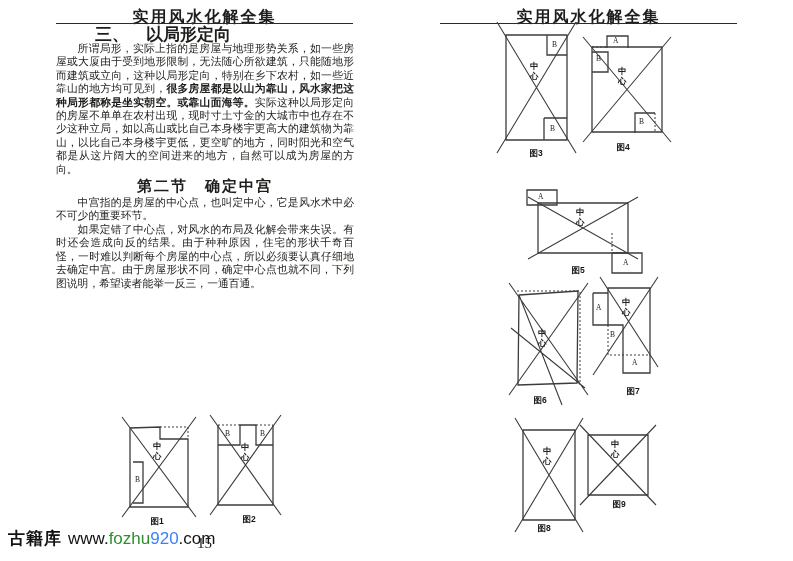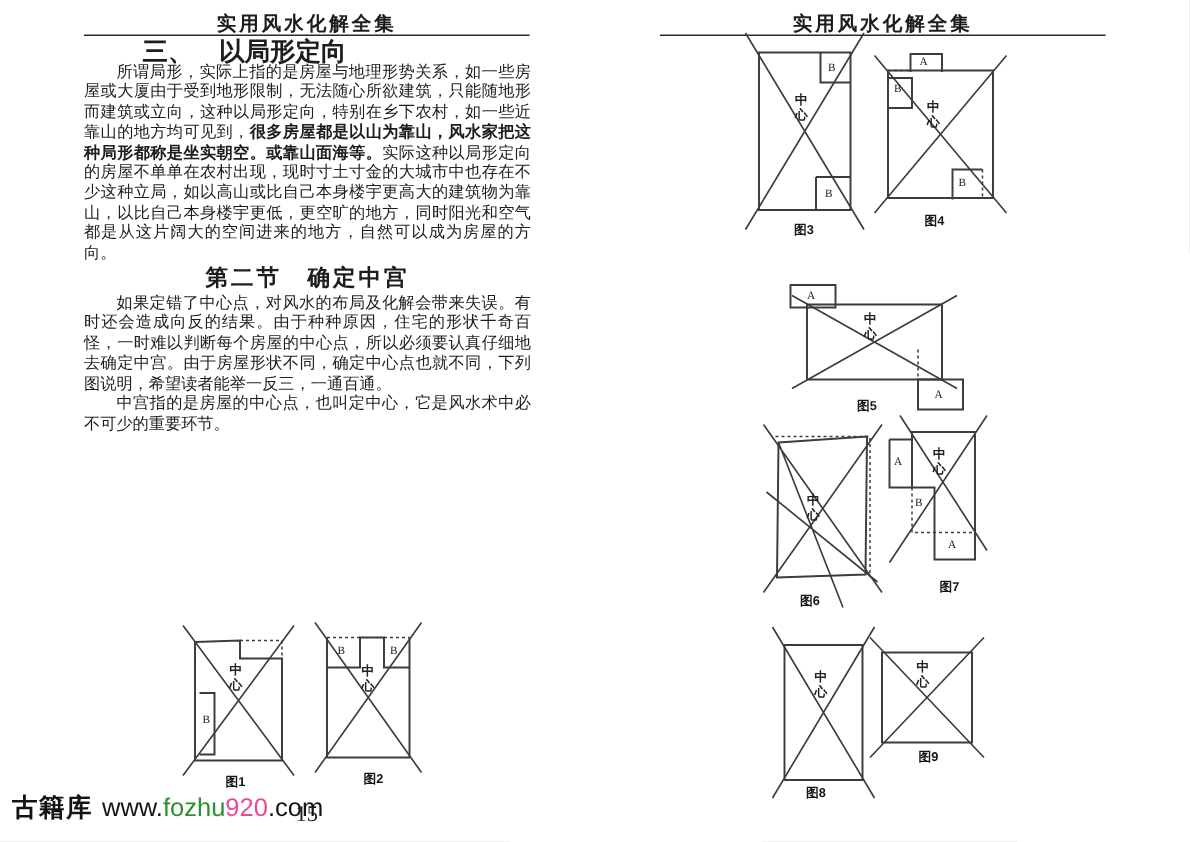--- a/index.html
+++ b/index.html
@@ -1,21 +1,21 @@
 <!DOCTYPE html>
 <html><head>
 <meta charset="utf-8">
 <style>
   html,body{margin:0;padding:0;background:#e8e8e8;}
   .screen{position:relative;width:793px;height:561px;background:#ffffff;overflow:hidden;
           font-family:"Liberation Serif",serif;color:#1d1d1b;}
   .page{position:absolute;top:0;height:561px;}
   .page-left{left:0;width:400px;}
   .page-right{left:400px;width:393px;}
-  .running-head{position:absolute;text-align:center;font-weight:bold;font-size:13px;
+  .running-head{position:absolute;text-align:center;font-weight:bold;font-size:16px;
                 letter-spacing:2px;font-family:"Liberation Serif",serif;}
   .head-rule{position:absolute;border-top:1.6px solid #2a2a28;height:0;}
   .text-col{position:absolute;left:56px;top:28px;width:298px;font-size:10.8px;line-height:13.4px;
             text-align:justify;text-align-last:left;}
   .text-col p{margin:0;}
   .indent{text-indent:2em;}
   .h3{font-weight:bold;font-family:"Liberation Sans",sans-serif;font-size:17px;
       padding-left:39px;margin:1px 0 1px 0;line-height:14px;}
   .h2{font-weight:bold;font-family:"Liberation Sans",sans-serif;font-size:15px;text-align:center;
       text-align-last:center;letter-spacing:2px;margin:7px 0 7px 0;line-height:20px;}
@@ -29,37 +29,37 @@
   .center-label{position:absolute;width:11px;font:bold 8.5px/9.5px "Liberation Sans",sans-serif;
                 word-break:break-all;color:#222;}
   .room-label{position:absolute;font:7.5px/8px "Liberation Serif",serif;color:#222;}
   .fig-caption{position:absolute;width:30px;text-align:center;
                font:bold 8.5px/10px "Liberation Sans",sans-serif;color:#161616;}
   .page-num{position:absolute;font-size:15px;font-family:"Liberation Serif",serif;color:#222;}
   .watermark{position:absolute;left:8px;top:527px;white-space:nowrap;
              font-family:"Liberation Sans",sans-serif;font-size:17px;color:#131313;}
   .wm-lib{font-weight:bold;letter-spacing:1px;margin-right:6px;}
   .wm-green{color:#2f8f2f;}
-  .wm-red{color:#ec4899;}
+  .wm-red{color:#3b82f6;}
 </style>
 </head>
 <body>
 
 <div class="screen">
 
   <div class="page page-left">
     <div class="running-head" style="left:56px;top:7px;width:297px;">实用风水化解全集</div>
     <div class="head-rule" style="left:56px;top:23px;width:297px;"></div>
 
     <div class="text-col">
       <p class="h3">三、　以局形定向</p>
       <p class="indent"><span>所谓局形，实际上指的是房屋与地理形势关系，如一些房屋或大厦由于受到地形限制，无法随心所欲建筑，只能随地形而建筑或立向，这种以局形定向，特别在乡下农村，如一些近靠山的地方均可见到，</span><span class="bold-seg">很多房屋都是以山为靠山，风水家把这种局形都称是坐实朝空。或靠山面海等。</span><span>实际这种以局形定向的房屋不单单在农村出现，现时寸土寸金的大城市中也存在不少这种立局，如以高山或比自己本身楼宇更高大的建筑物为靠山，以比自己本身楼宇更低，更空旷的地方，同时阳光和空气都是从这片阔大的空间进来的地方，自然可以成为房屋的方向。</span></p>
       <p class="h2">第二节　确定中宫</p>
+      <p class="indent">中宫指的是房屋的中心点，也叫定中心，它是风水术中必不可少的重要环节。</p>
       <p class="indent">如果定错了中心点，对风水的布局及化解会带来失误。有时还会造成向反的结果。由于种种原因，住宅的形状千奇百怪，一时难以判断每个房屋的中心点，所以必须要认真仔细地去确定中宫。由于房屋形状不同，确定中心点也就不同，下列图说明，希望读者能举一反三，一通百通。</p>
-      <p class="indent">中宫指的是房屋的中心点，也叫定中心，它是风水术中必不可少的重要环节。</p>
     </div>
 
     <div class="figure" style="left:100px;top:413px;width:115px;height:115px;">
       <svg width="115" height="115" viewBox="0 0 115 115">
         <path class="outline" d="M30,15 L60,14 L60,26 L88,26 L88,94 L30,94 Z"></path>
         <path class="dot" d="M60,14 L88,14 L88,26"></path>
         <path class="outline" d="M33,49 L43,49 L43,90 L33,90"></path>
         <path class="diag" d="M22,4 L96,104 M96,4 L22,104"></path>
       </svg>
       <div class="room-label" style="left:35px;top:63px;">B</div>

